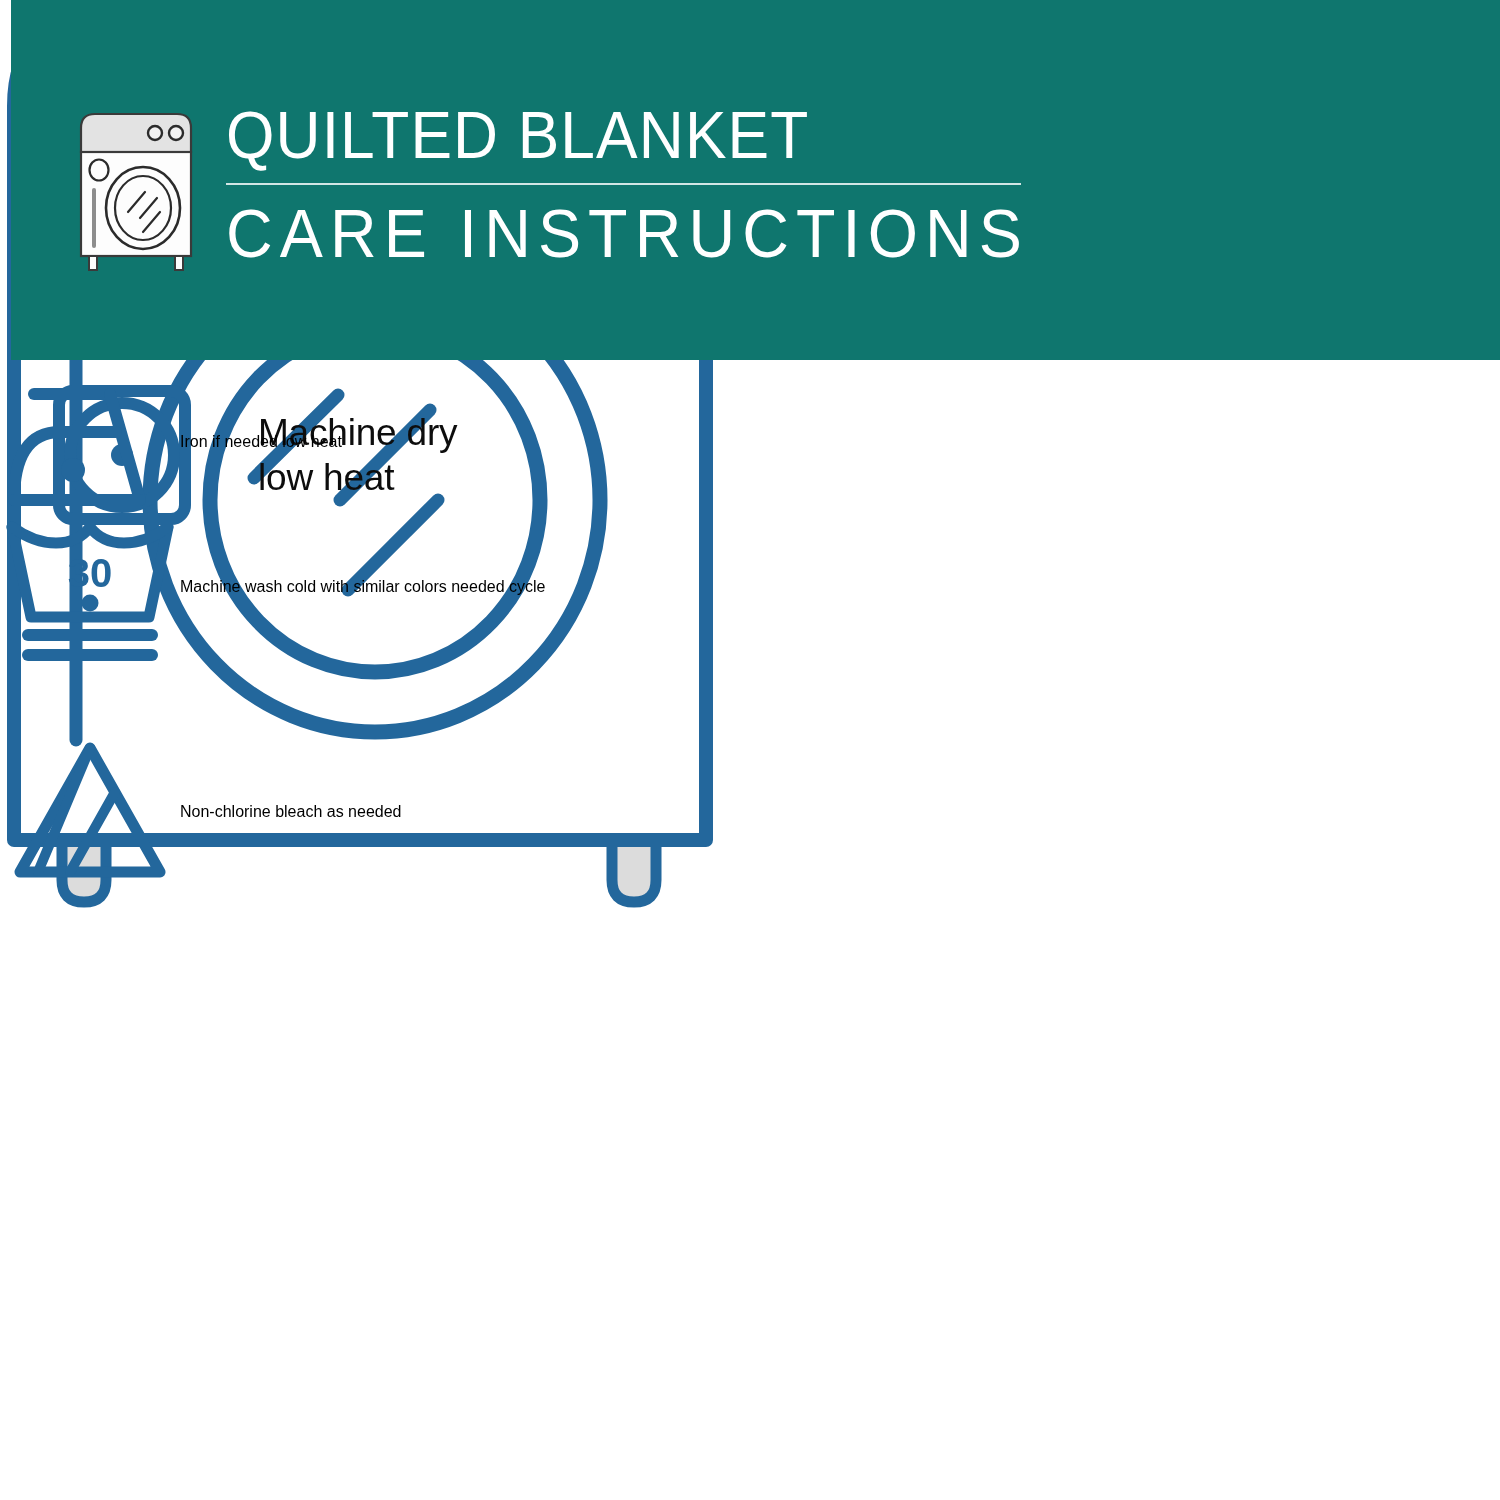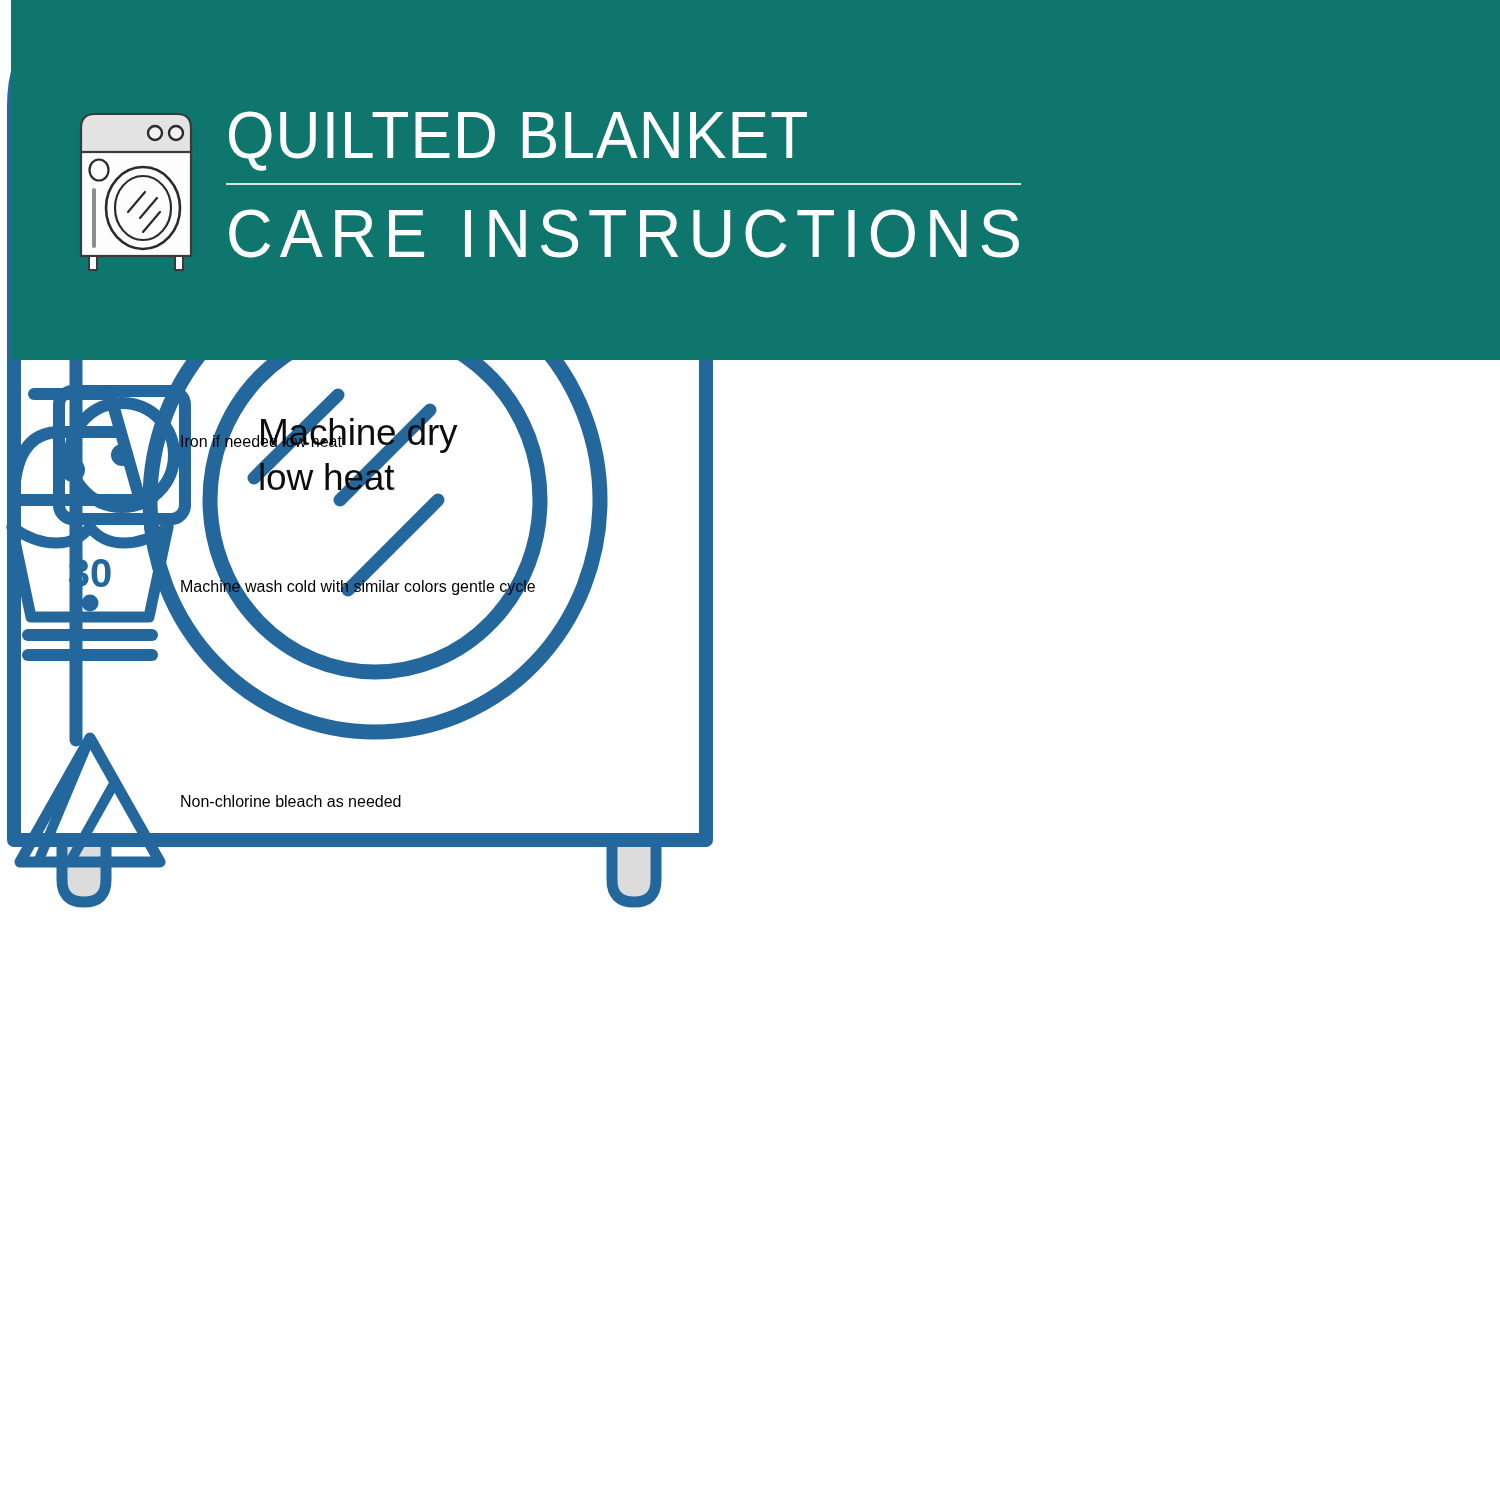--- a/index.html
+++ b/index.html
@@ -76,21 +76,21 @@
     height: 1140px;
   }
   .care-row {
     position: absolute;
     left: 0;
     width: 730px;
     display: flex;
     align-items: center;
   }
   .care-row[data-row="0"] { top: 132px;  height: 190px; }
-  .care-row[data-row="1"] { top: 347px;  height: 190px; text-align: right; }
+  .care-row[data-row="1"] { top: 357px;  height: 190px; text-align: right; }
   .care-row[data-row="2"] { top": 0; top: 600px;  height: 190px; }
   .care-row[data-row="3"] { top: 815px;  height: 190px; }
 
   .care-symbol {
     width: 250px;
     min-width: 250px;
     height: 190px;
     display: flex;
     align-items: center;
     justify-content: center;
@@ -164,21 +164,21 @@
 
           <line x1="28" y1="130" x2="152" y2="130" stroke-width="12"></line>
           <line x1="28" y1="150" x2="152" y2="150" stroke-width="12"></line>
         </g>
         <text x="90" y="82" text-anchor="middle" font-family="Liberation Sans, sans-serif" font-size="40" font-weight="bold" fill="#23679C">30</text>
         <circle cx="90" cy="98" r="8.5" fill="#23679C"></circle>
       </svg>
     </div>
     <div class="care-text">Machine wash cold
 with similar colors
-gentle cycle</div>
+needed cycle</div>
   </div>
 
   <div class="care-row" data-row="1">
     <div class="care-symbol">
       <svg viewBox="0 0 180 160" width="180" height="160" aria-hidden="true">
         <g fill="none" stroke="#23679C" stroke-width="11" stroke-linecap="round" stroke-linejoin="round">
           <path d="M90 18 L160 142 L20 142 Z"></path>
           <line x1="90" y1="18" x2="38" y2="142" stroke-width="10"></line>
           <line x1="115" y1="62" x2="70" y2="142" stroke-width="10"></line>
         </g>

